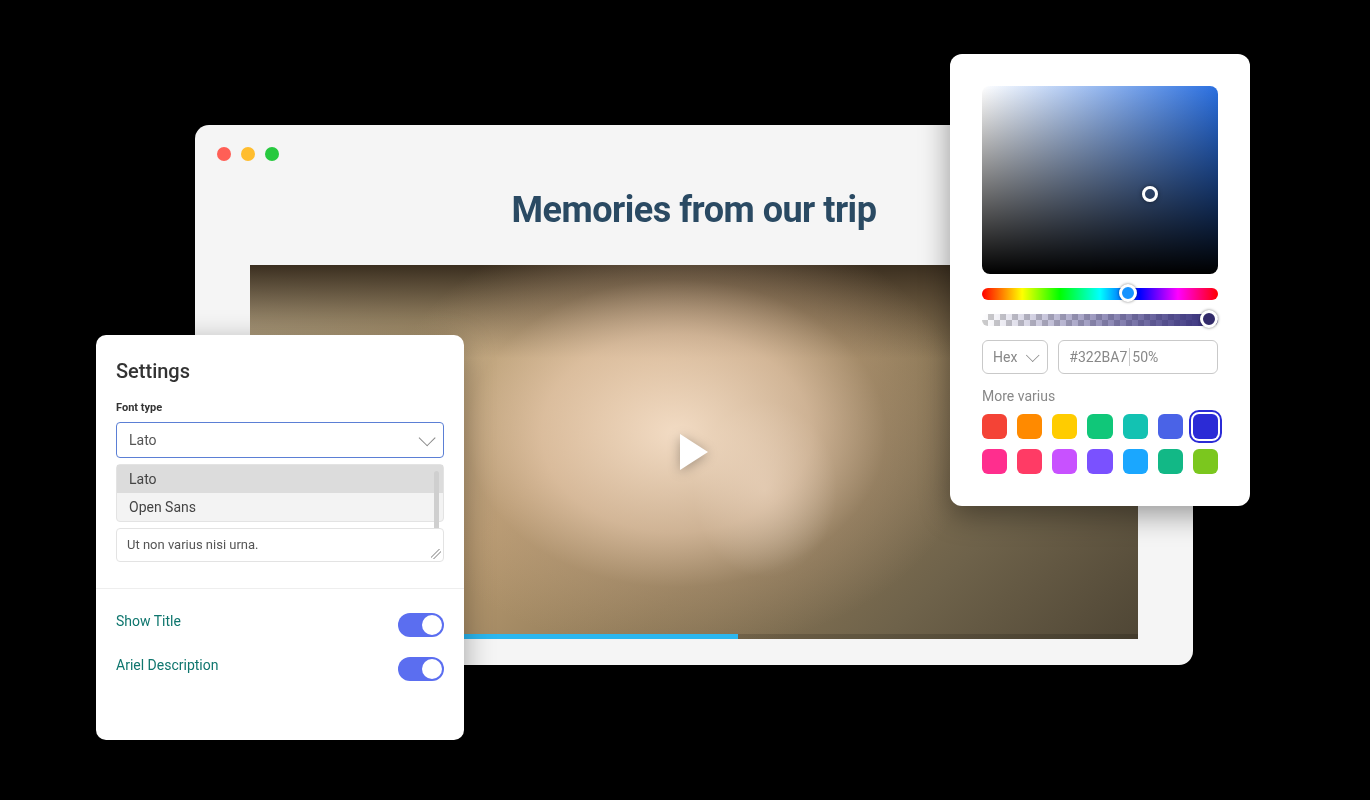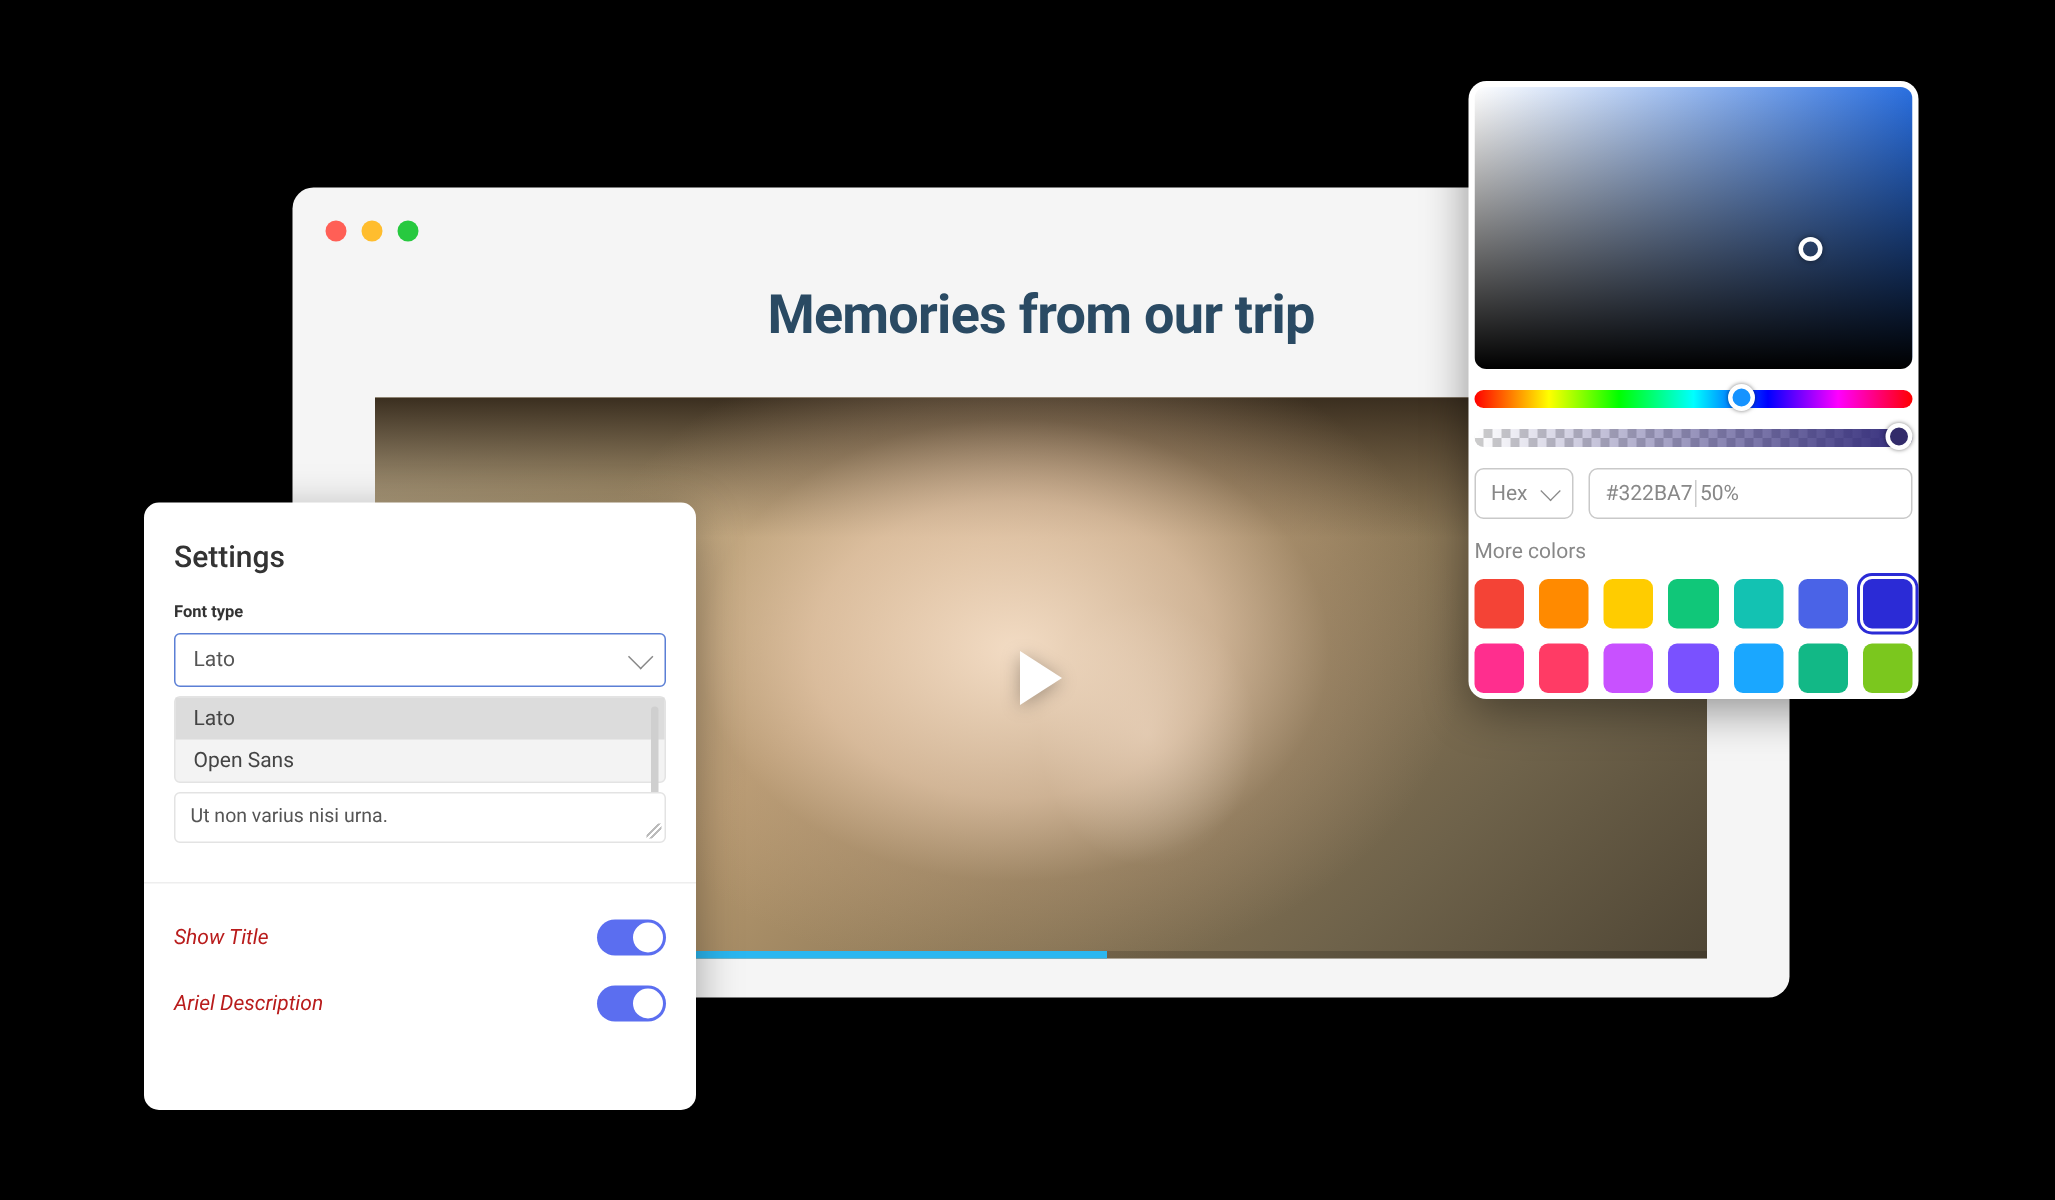--- a/index.html
+++ b/index.html
@@ -166,53 +166,52 @@
     width:10px;height:10px;
     background:
       linear-gradient(135deg,transparent 0 40%,#bbb 40% 48%,transparent 48% 60%,#bbb 60% 68%,transparent 68%);
   }
   .divider{
     height:1px;background:#eee;
     margin:26px -20px 14px;
   }
   .toggle-row{
     display:flex;
-    align-items:center;
+    align-items:flex-start;
     justify-content:space-between;
     padding:10px 0;
     font-size:14px;
-    color:#b91c1c;
-    font-style:italic;
+    color:#0f766e;
   }
   .toggle{
     width:46px;height:24px;
     background:#5b6ef0;
     border-radius:999px;
     position:relative;
     cursor:pointer;
   }
   .toggle::after{
     content:"";
     position:absolute;
     width:20px;height:20px;
     background:#fff;
     border-radius:50%;
     top:2px;right:2px;
   }
 
   
   .picker{
     position:absolute;
-    right:91px;
+    right:120px;
     top:54px;
     width:300px;
     background:#fff;
     border-radius:12px;
     box-shadow: 0 8px 30px rgba(0,0,0,.4);
-    padding:4px;
+    padding:32px;
   }
   .gradient-area{
     width:100%;height:188px;
     border-radius:8px;
     position:relative;
     background:
       linear-gradient(to bottom, transparent 0%, #000 100%),
       linear-gradient(to right, #fff 0%, #2a6fe0 100%);
   }
   .ga-handle{
@@ -349,21 +348,21 @@
     <div class="pill hex-select">
       <span>Hex</span>
       <span class="chevron" style="transform:rotate(45deg) scale(.8) translateY(-3px)"></span>
     </div>
     <div class="pill hex-input">
       <span>#322BA7</span>
       <span class="vline"></span>
       <span>50%</span>
     </div>
   </div>
-  <div class="more-label">More colors</div>
+  <div class="more-label">More varius</div>
   <div class="swatches">
       <div class="sw" style="background: rgb(244, 67, 54);"></div>
       <div class="sw" style="background: rgb(255, 138, 0);"></div>
       <div class="sw" style="background: rgb(255, 204, 0);"></div>
       <div class="sw" style="background: rgb(16, 199, 121);"></div>
       <div class="sw" style="background: rgb(19, 194, 178);"></div>
       <div class="sw" style="background: rgb(74, 99, 231);"></div>
       <div class="sw sel" style="background: rgb(43, 43, 214);"></div>
       <div class="sw" style="background: rgb(255, 46, 142);"></div>
       <div class="sw" style="background: rgb(255, 59, 101);"></div>

